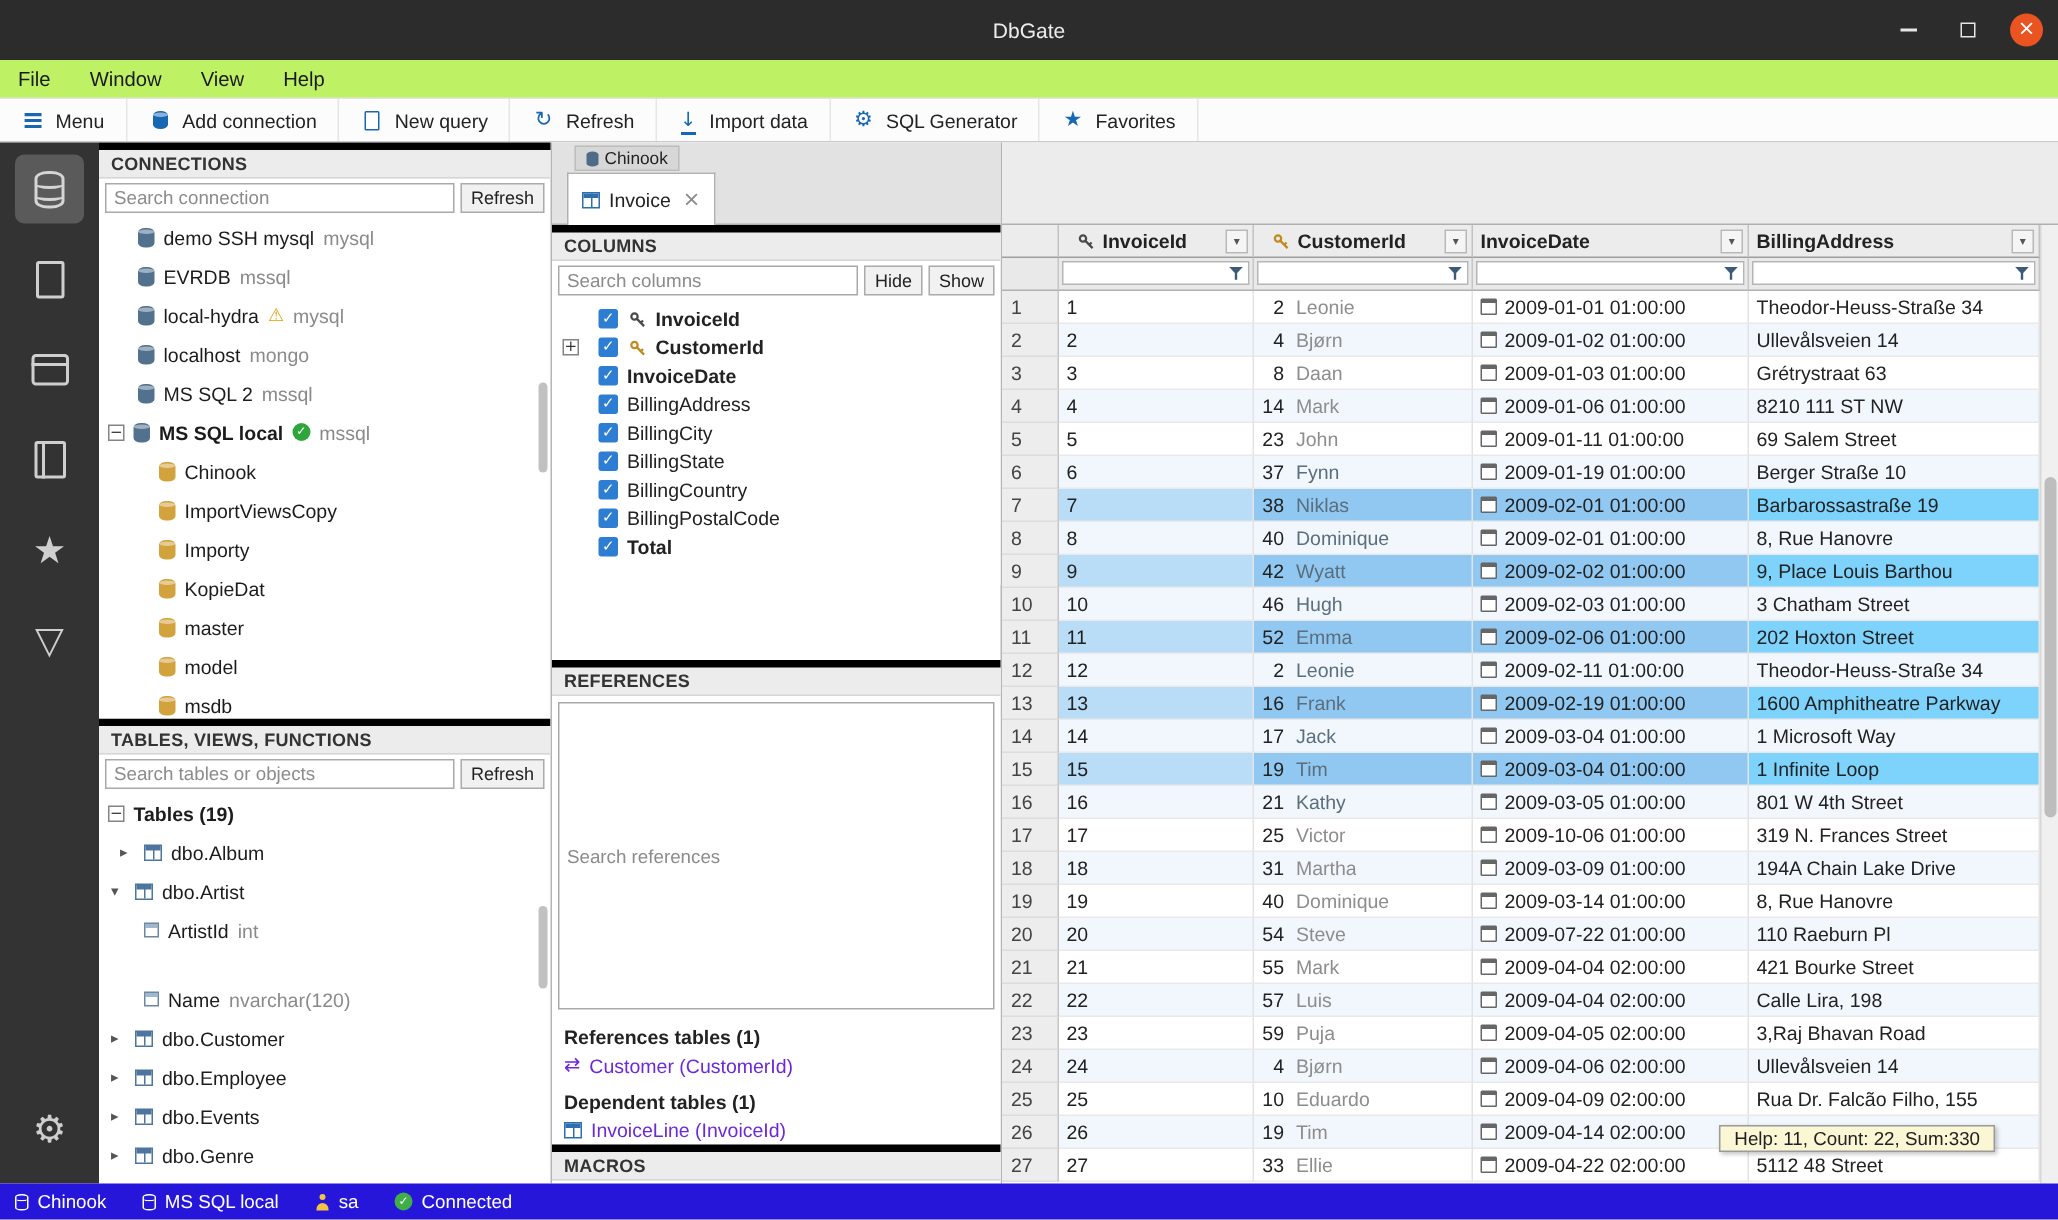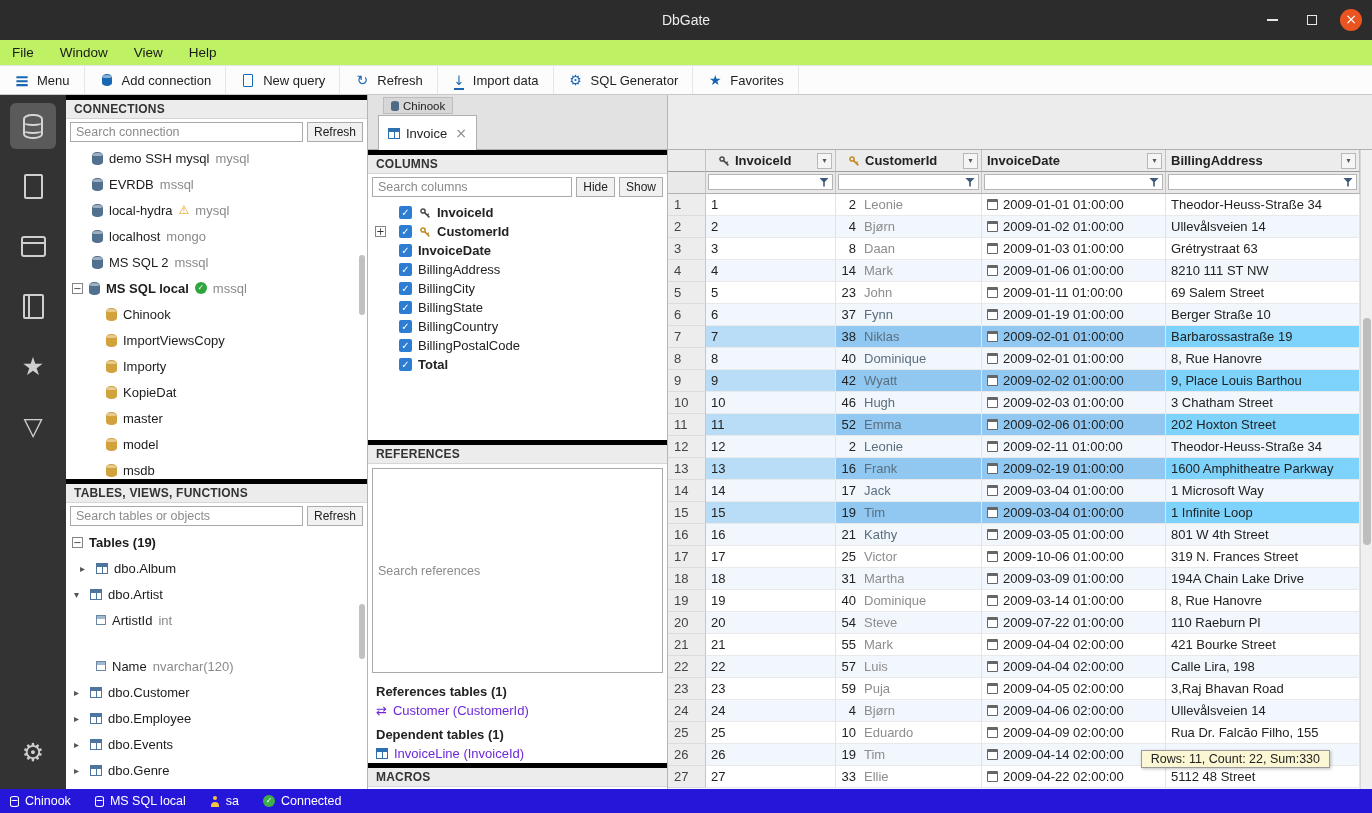--- a/index.html
+++ b/index.html
@@ -905,21 +905,21 @@
             <span class="dtx">2009-04-22 02:00:00</span>
           </div>
           <div class="gcell c4">5112 48 Street</div>
         </div>
       </div>
 
     <div class="gscroll">
       <div class="gscroll-thumb"></div>
     </div>
 
-    <div class="selinfo">Rows: 11, Count: 22, Sum:330</div>
+    <div class="selinfo">Help: 11, Count: 22, Sum:330</div>
   </div>
 </div>
 
 <div class="statusbar">
   <div class="sb-item">
     <span class="sb-cyl"></span>
     <span>Chinook</span>
   </div>
   <div class="sb-item">
     <span class="sb-cyl"></span>

